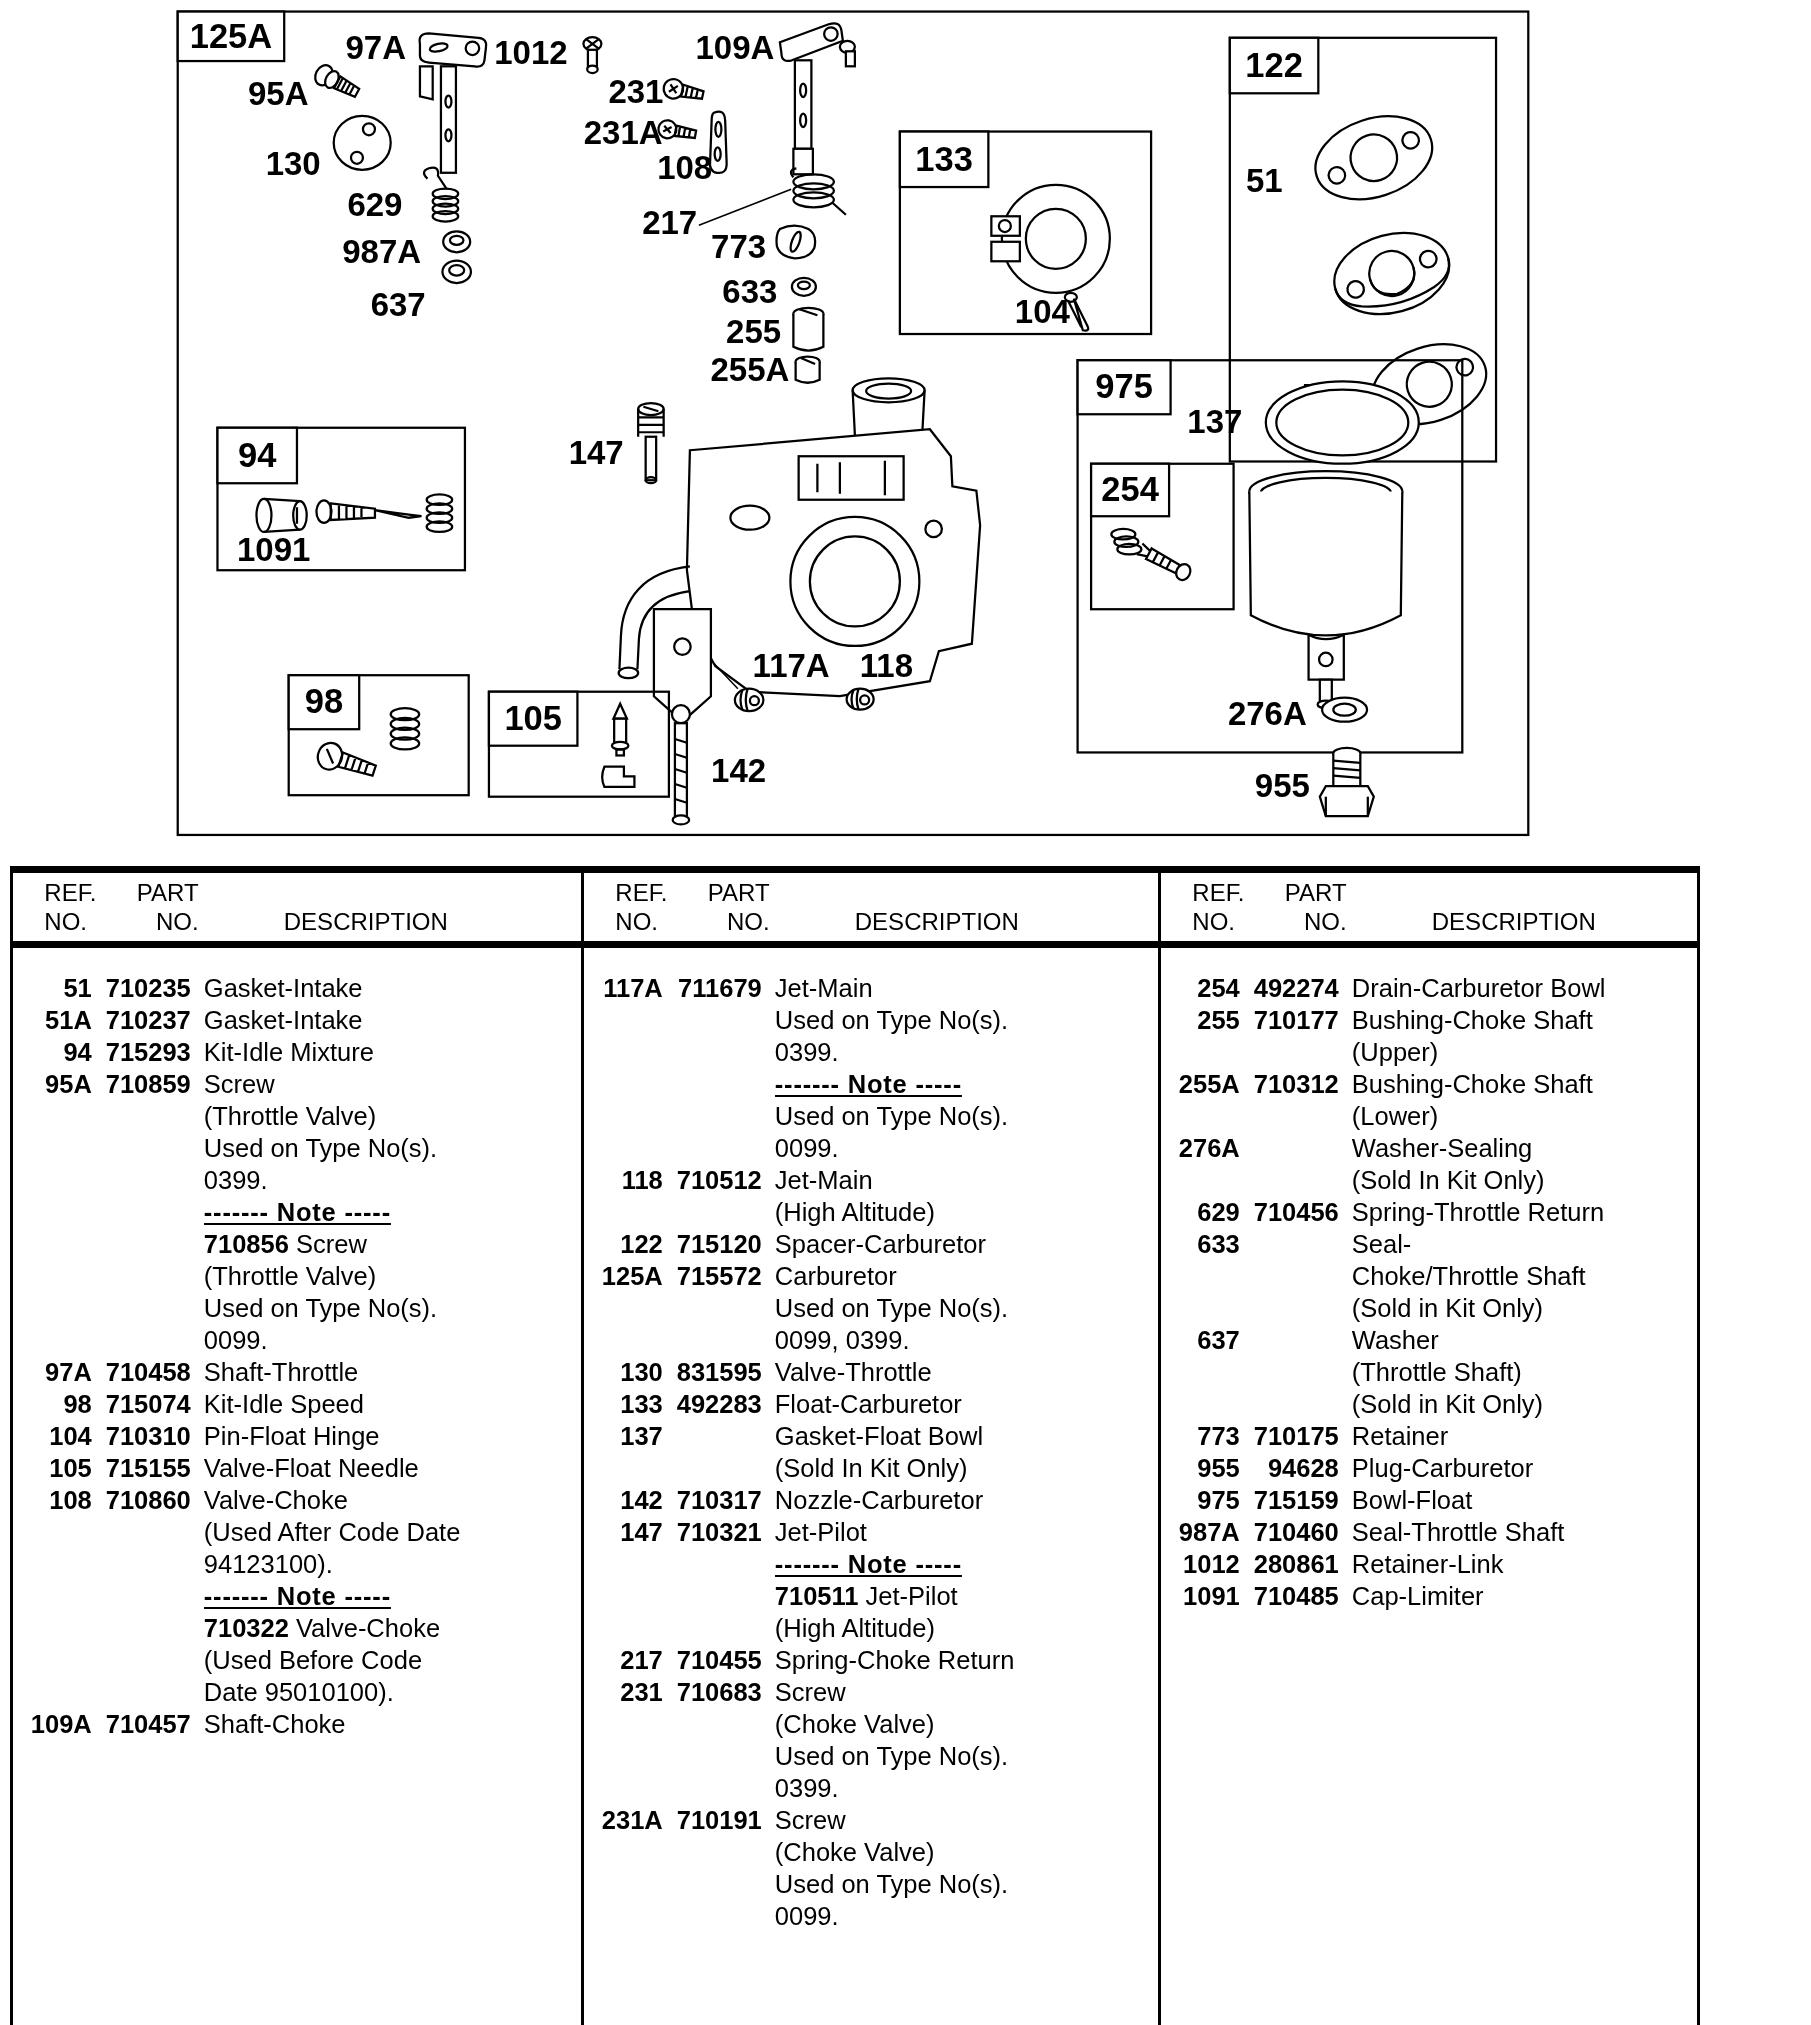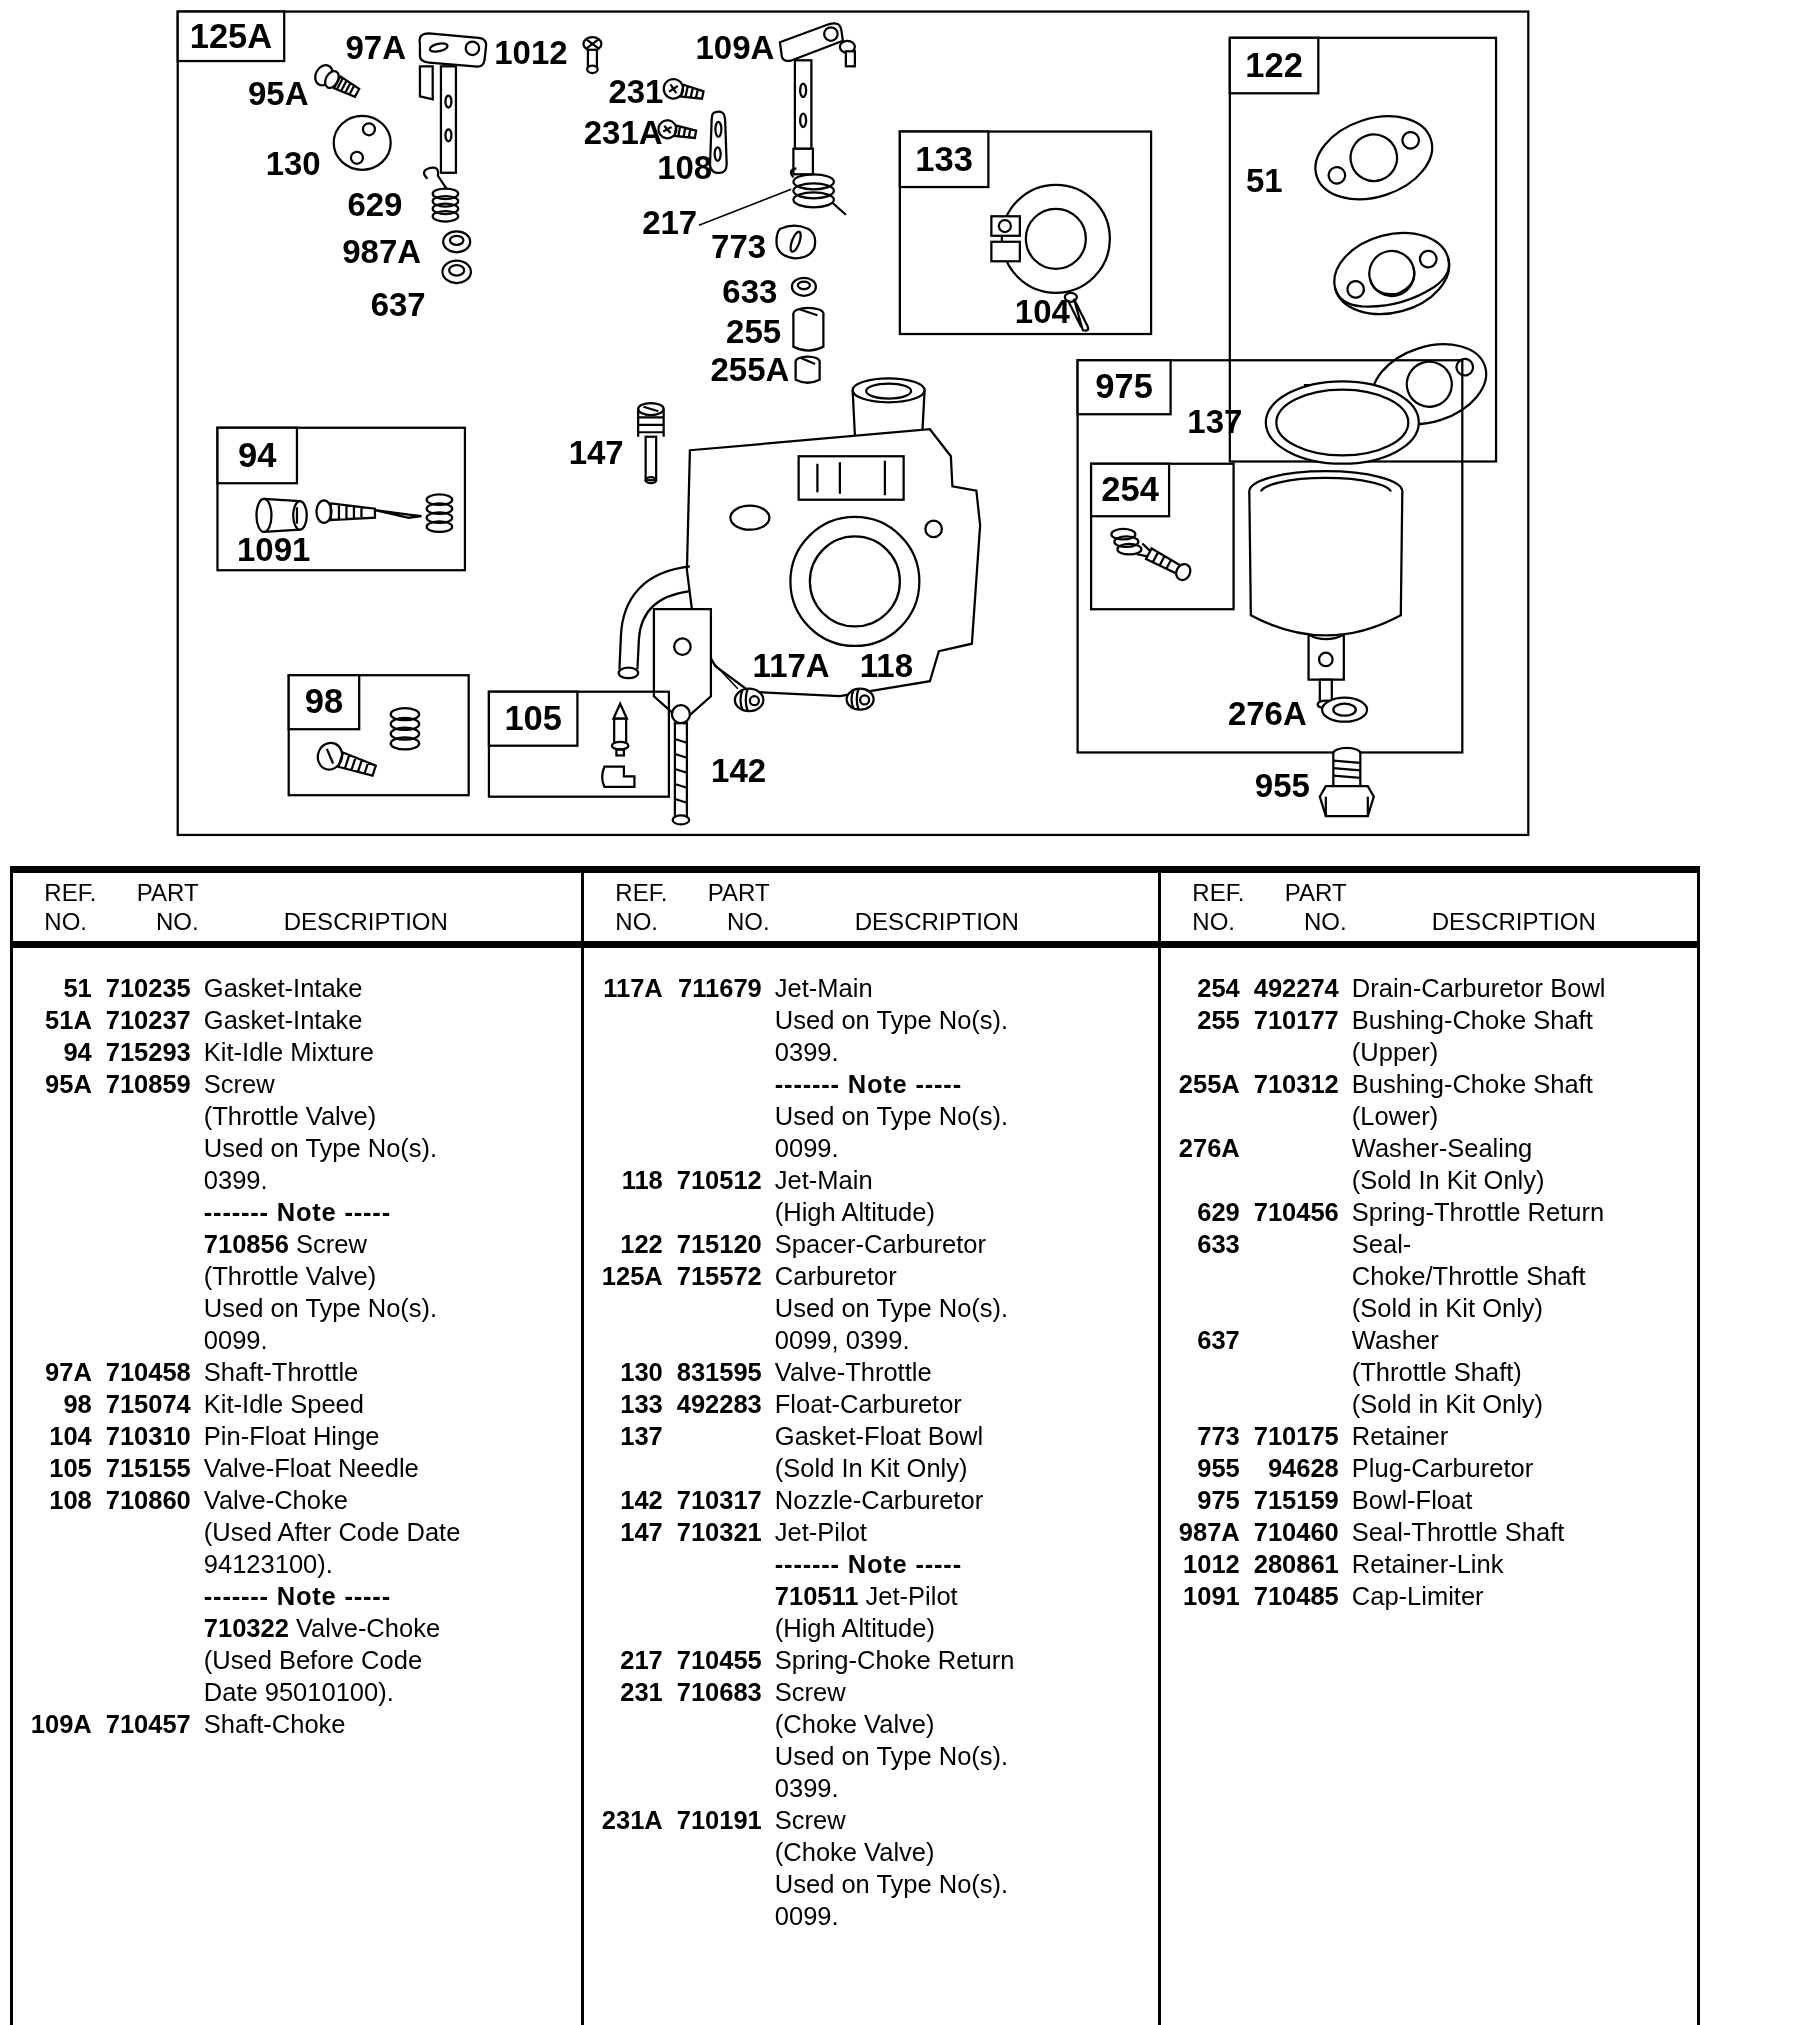--- a/index.html
+++ b/index.html
@@ -23,21 +23,21 @@
   .hgrp{position:absolute;top:6px;font-size:24px;line-height:28.5px;font-weight:normal;}
   .hgrp.ref{left:31.5px;text-align:left;}
   .hgrp.part{left:124px;text-align:right;}
   .hgrp.desc{left:188px;width:330px;text-align:center;top:35px;}
   .tbody{position:absolute;left:0;top:75px;right:0;padding-top:24px;}
   .trow{position:relative;height:32px;font-size:25.5px;line-height:32px;white-space:nowrap;}
   .trow .ref{position:absolute;left:0;width:79px;text-align:right;font-weight:bold;}
   .trow .part{position:absolute;left:79px;width:99px;text-align:right;font-weight:bold;}
   .trow .desc{position:absolute;left:191px;right:3px;text-align:left;font-weight:normal;overflow:hidden;}
   .trow .desc b{font-weight:bold;}
-  .trow .desc.note{font-weight:bold;letter-spacing:0.8px;}
+  .trow .desc.note{font-weight:bold;letter-spacing:0.8px;text-decoration:underline;}
 </style>
 </head>
 <body>
 
 <div class="page">
 
 
 <svg width="1811" height="863" viewBox="0 0 2415 1150">
 
   <rect class="ln" x="237" y="15" width="1801" height="1098"></rect>

